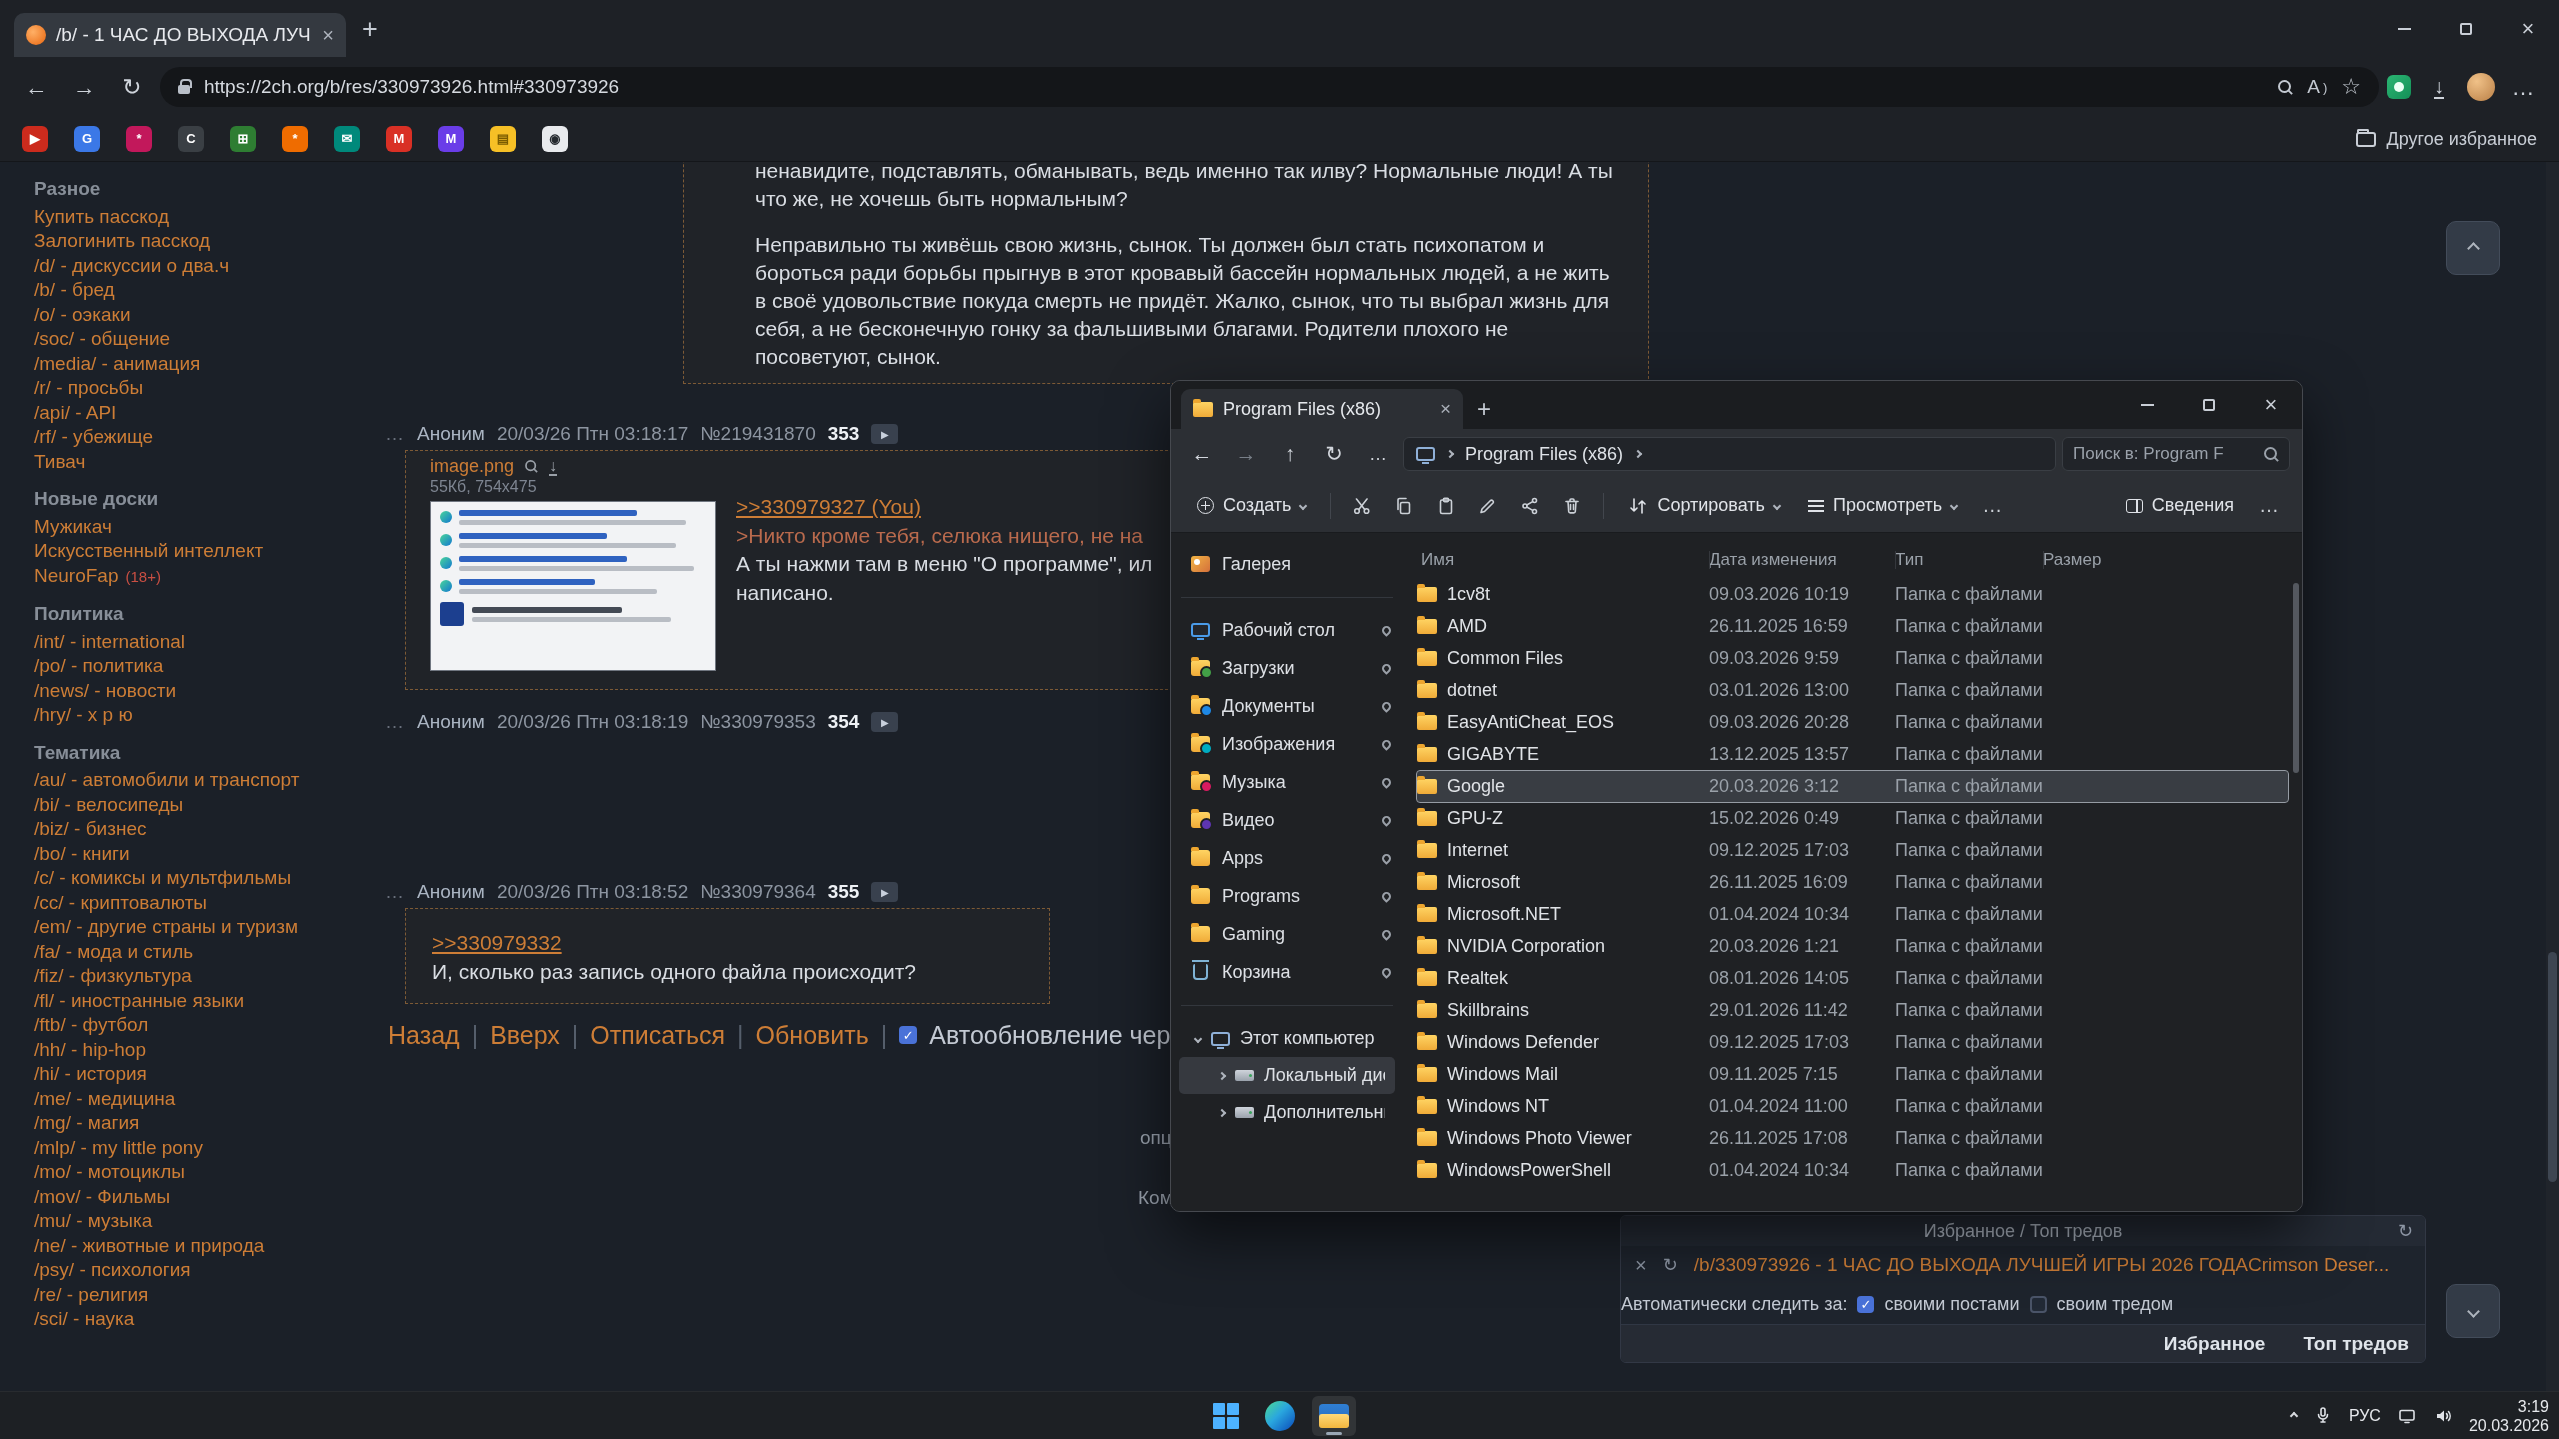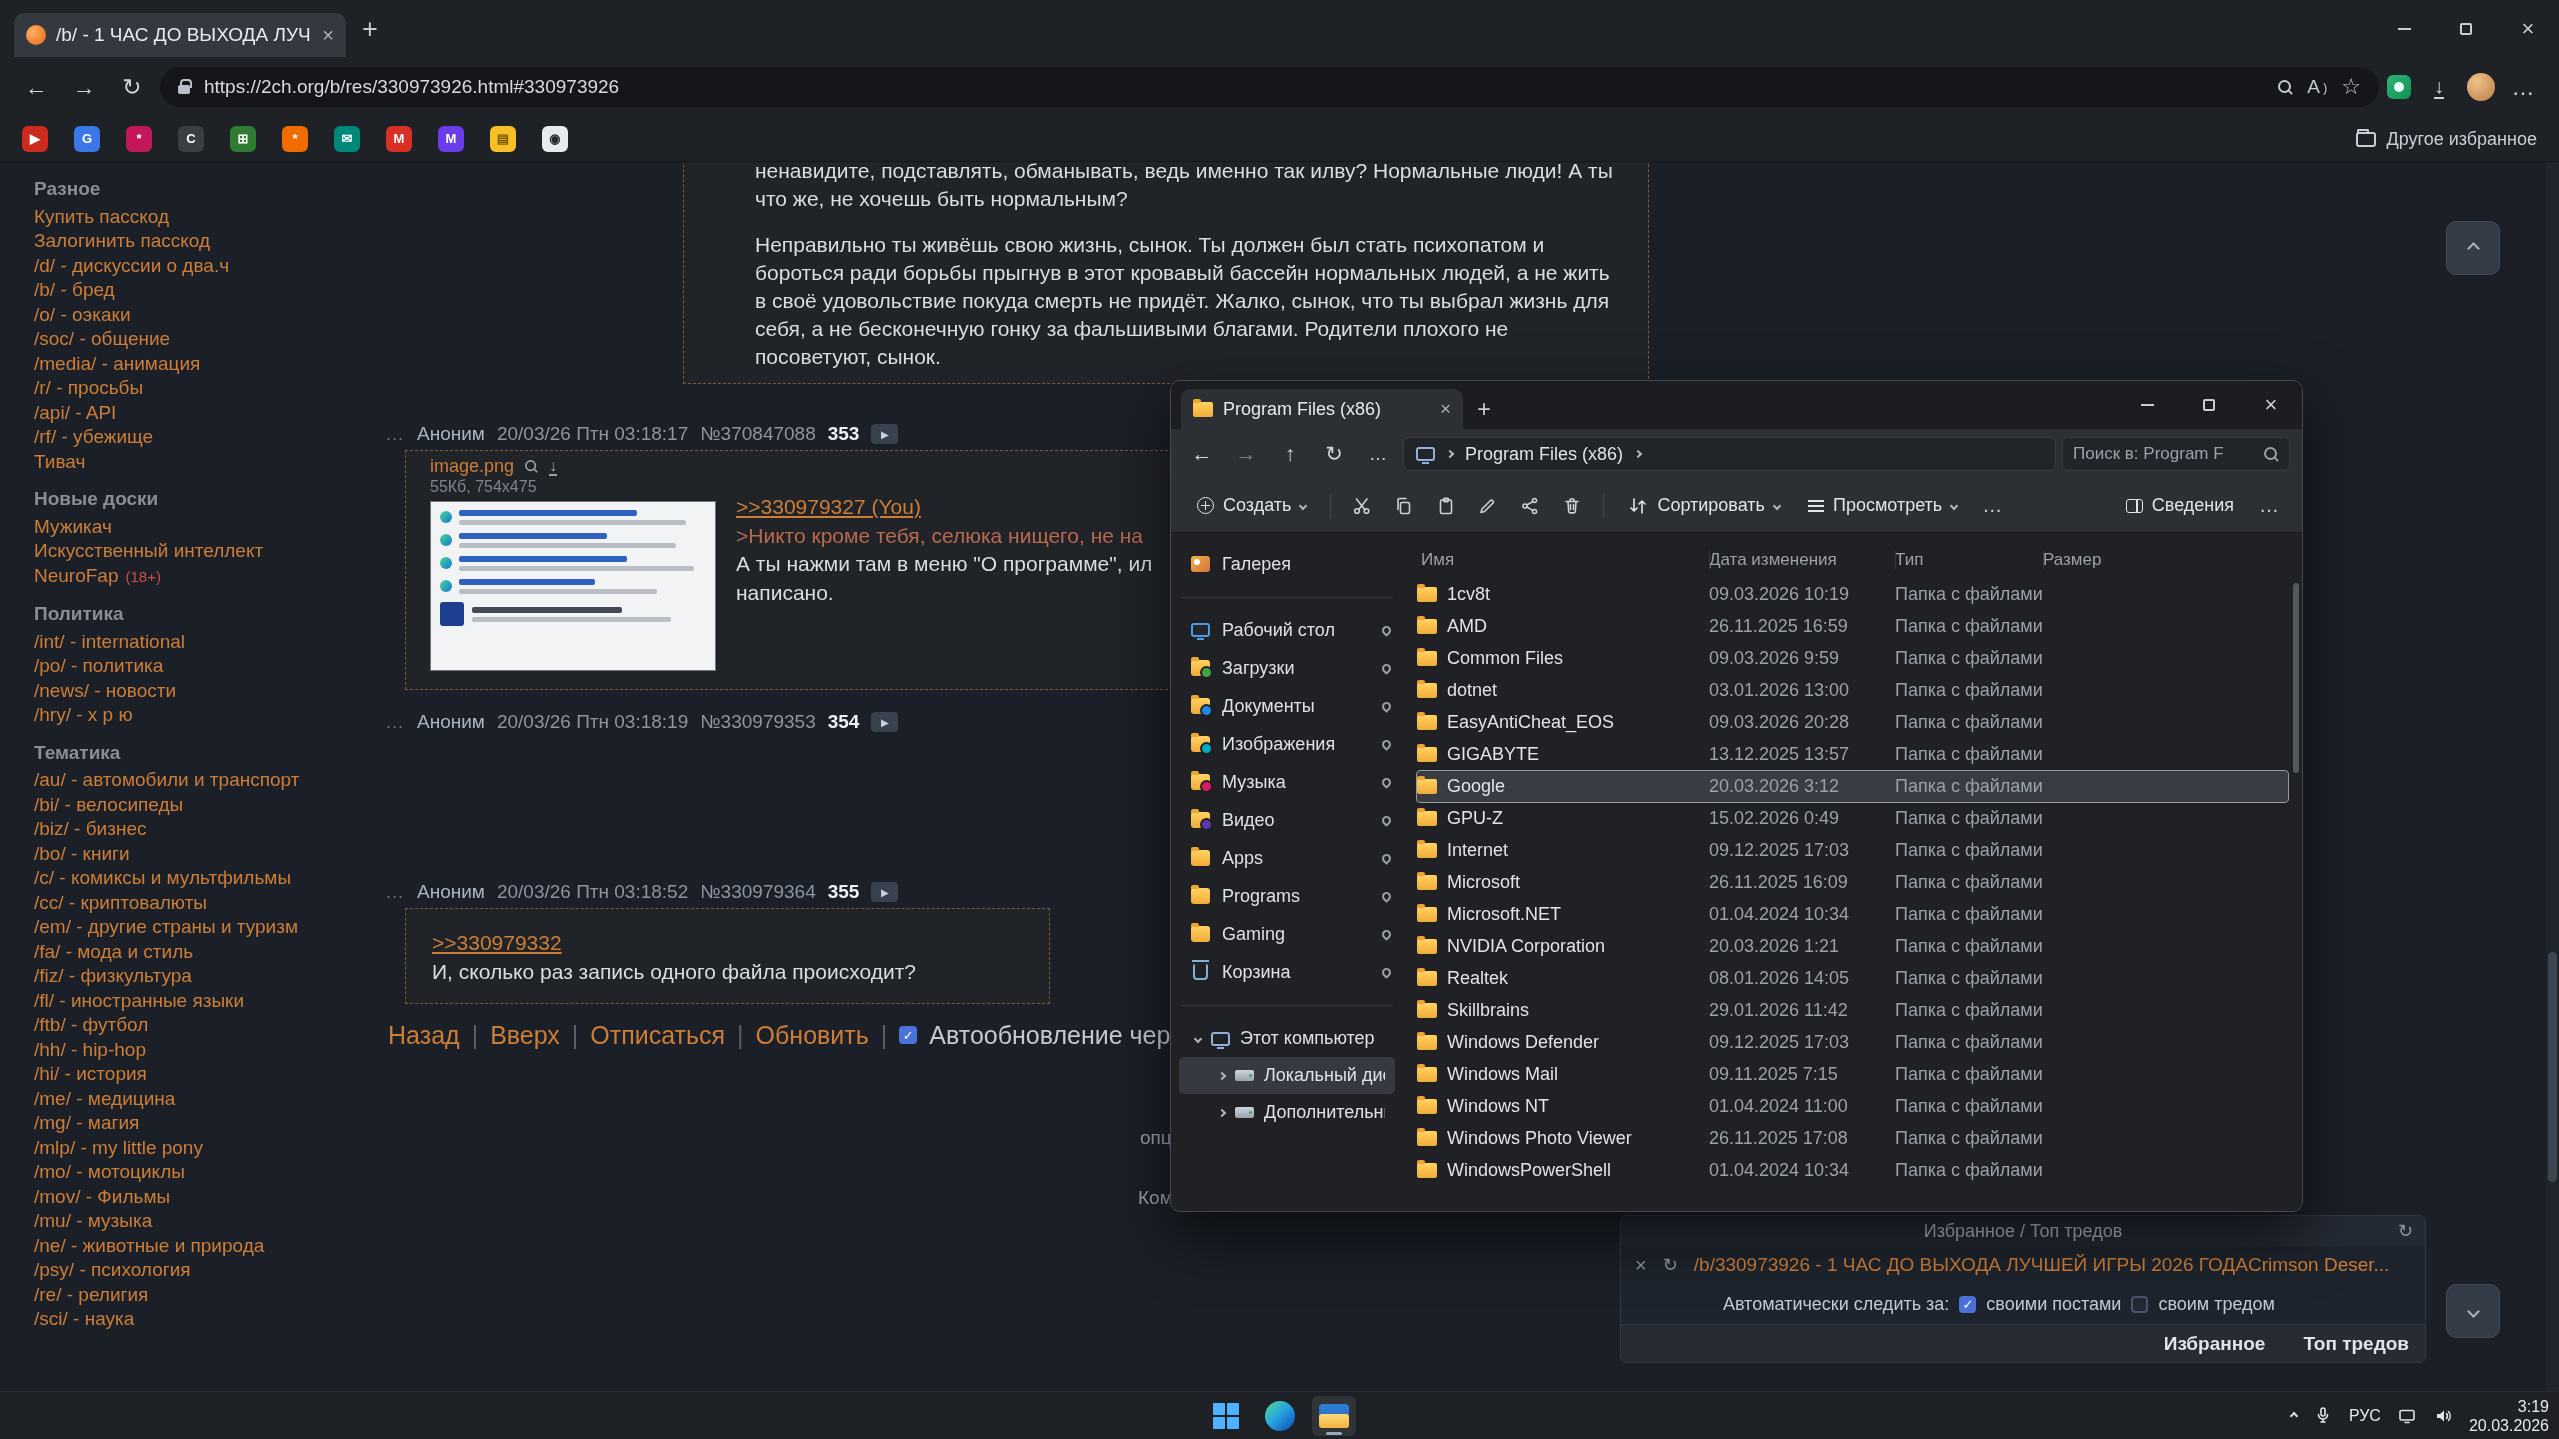--- a/index.html
+++ b/index.html
@@ -111,21 +111,21 @@
 .pic-ic::after{content:"";position:absolute;top:2px;left:2px;width:4px;height:4px;border-radius:50%;background:#8b93a0;}
 .frag{position:absolute;color:#98a0ac;font-size:19px;white-space:nowrap;}
 
 .fav-panel{position:absolute;left:1620px;top:1053px;width:806px;height:148px;background:#1e242d;border:1px solid #323845;border-radius:6px;overflow:hidden;}
 .fav-header{height:30px;background:#242a34;display:flex;align-items:center;justify-content:center;color:#aeb6c2;font-size:18px;position:relative;}
 .fav-refresh{position:absolute;right:12px;color:#8d96a4;font-size:18px;}
 .fav-item{height:38px;display:flex;align-items:center;gap:16px;padding:0 14px;}
 .fav-x{color:#8d96a4;font-size:20px;}
 .fav-rl{color:#8d96a4;font-size:18px;}
 .fav-link{color:#cd7d36;font-size:19px;white-space:nowrap;overflow:hidden;flex:1;}
-.fav-follow{height:40px;display:flex;align-items:center;justify-content:flex-end;gap:10px;padding-right:150px;font-size:18px;color:#c3c9d3;}
+.fav-follow{height:40px;display:flex;align-items:center;justify-content:flex-start;gap:10px;padding-right:150px;font-size:18px;color:#c3c9d3;}
 .fav-tabs{height:38px;background:#262b34;display:flex;align-items:center;gap:38px;padding:0 16px;font-size:19px;font-weight:bold;color:#dfe4ea;border-top:1px solid #303744;justify-content:flex-end;}
 
 .scroll-btn{position:absolute;width:54px;height:54px;background:#333b47;border:1px solid #434c5a;border-radius:10px;display:flex;align-items:center;justify-content:center;z-index:10;}
 .page-scrollbar{position:absolute;top:0;right:0;bottom:0;width:13px;background:#20242b;}
 .page-thumb{position:absolute;left:2px;width:9px;border-radius:5px;background:#3e4652;}
 
 
 .explorer{position:absolute;left:1170px;top:380px;width:1133px;height:832px;background:#1f2124;border:1px solid #46494f;border-radius:10px;box-shadow:0 24px 60px rgba(0,0,0,.6);z-index:40;overflow:hidden;}
 .exp-titlebar{height:48px;background:#1b1d20;display:flex;align-items:flex-end;}
 .exp-tab{display:flex;align-items:center;gap:10px;width:282px;height:40px;margin-left:10px;background:#2c2f34;border-radius:9px 9px 0 0;padding:0 12px;}
@@ -510,21 +510,21 @@
 себя, а не бесконечную гонку за фальшивыми благами. Родители плохого не
 посоветуют, сынок.</div>
         </div>
       </div>
 
       <div class="post" style="left:385px;top:260px;width:1270px;height:280px;">
         <div class="post-head">
           <span class="post-menu"></span>
           <span class="post-name">Аноним</span>
           <span>20/03/26 Птн 03:18:17</span>
-          <span>№370847088</span>
+          <span>№219431870</span>
           <span class="post-ord">353</span>
           <span class="post-expand"></span>
         </div>
         <div class="post-box" style="left:20px;top:28px;width:1243px;height:240px;">
           <div class="file-head">
             <span class="file-name">image.png</span>
             <span class="file-ic mag" style="transform:scale(0.85);"></span>
             <span class="file-ic g-dl" style="font-size:16px;border-bottom:2px solid #9aa0a8;line-height:1;"></span>
           </div>
           <div class="file-meta">55Кб, 754x475</div>

